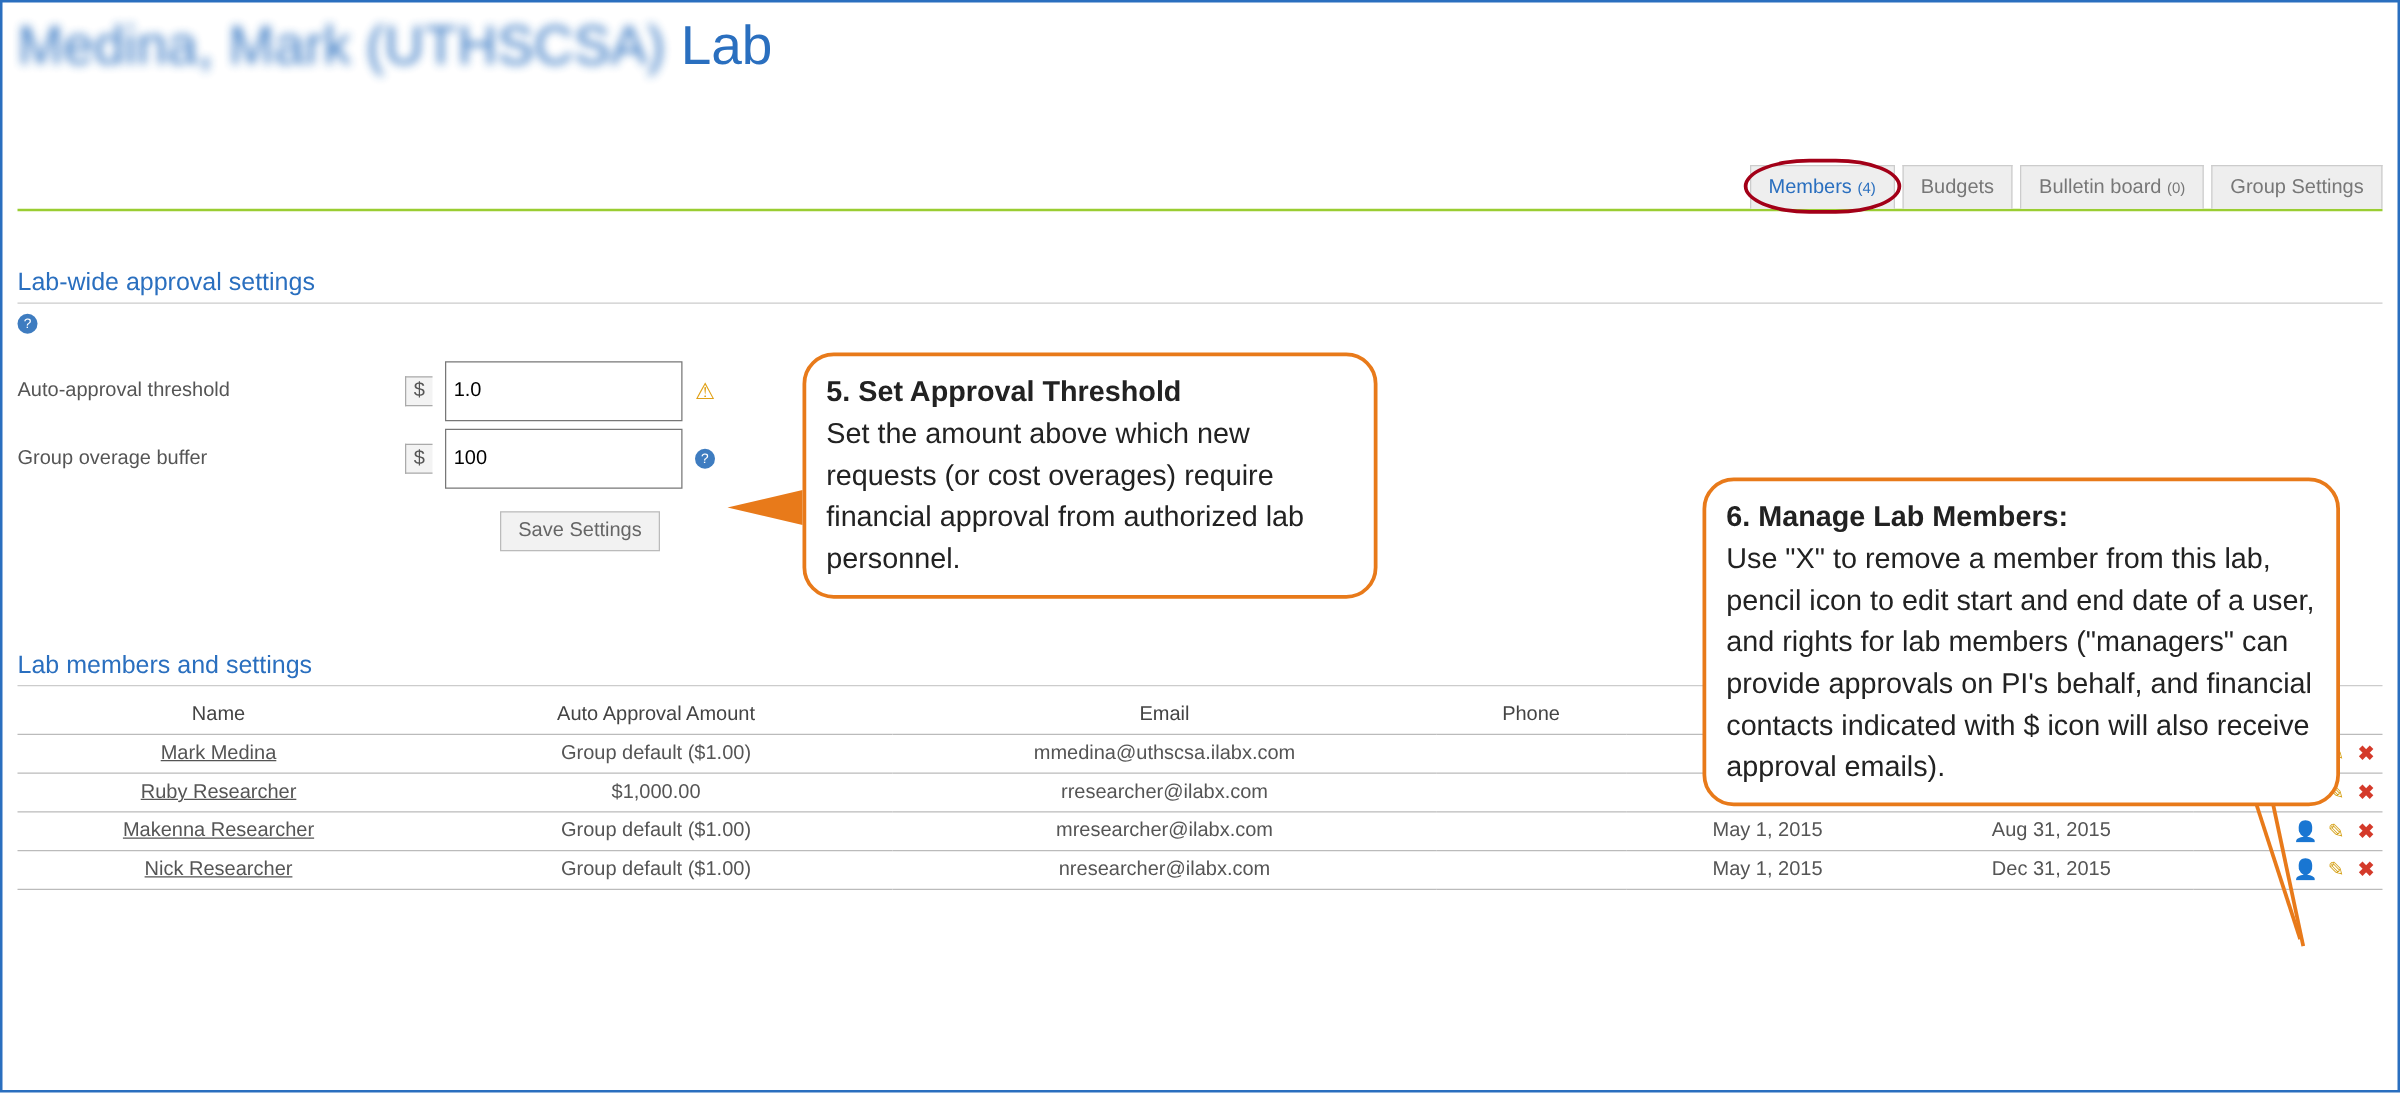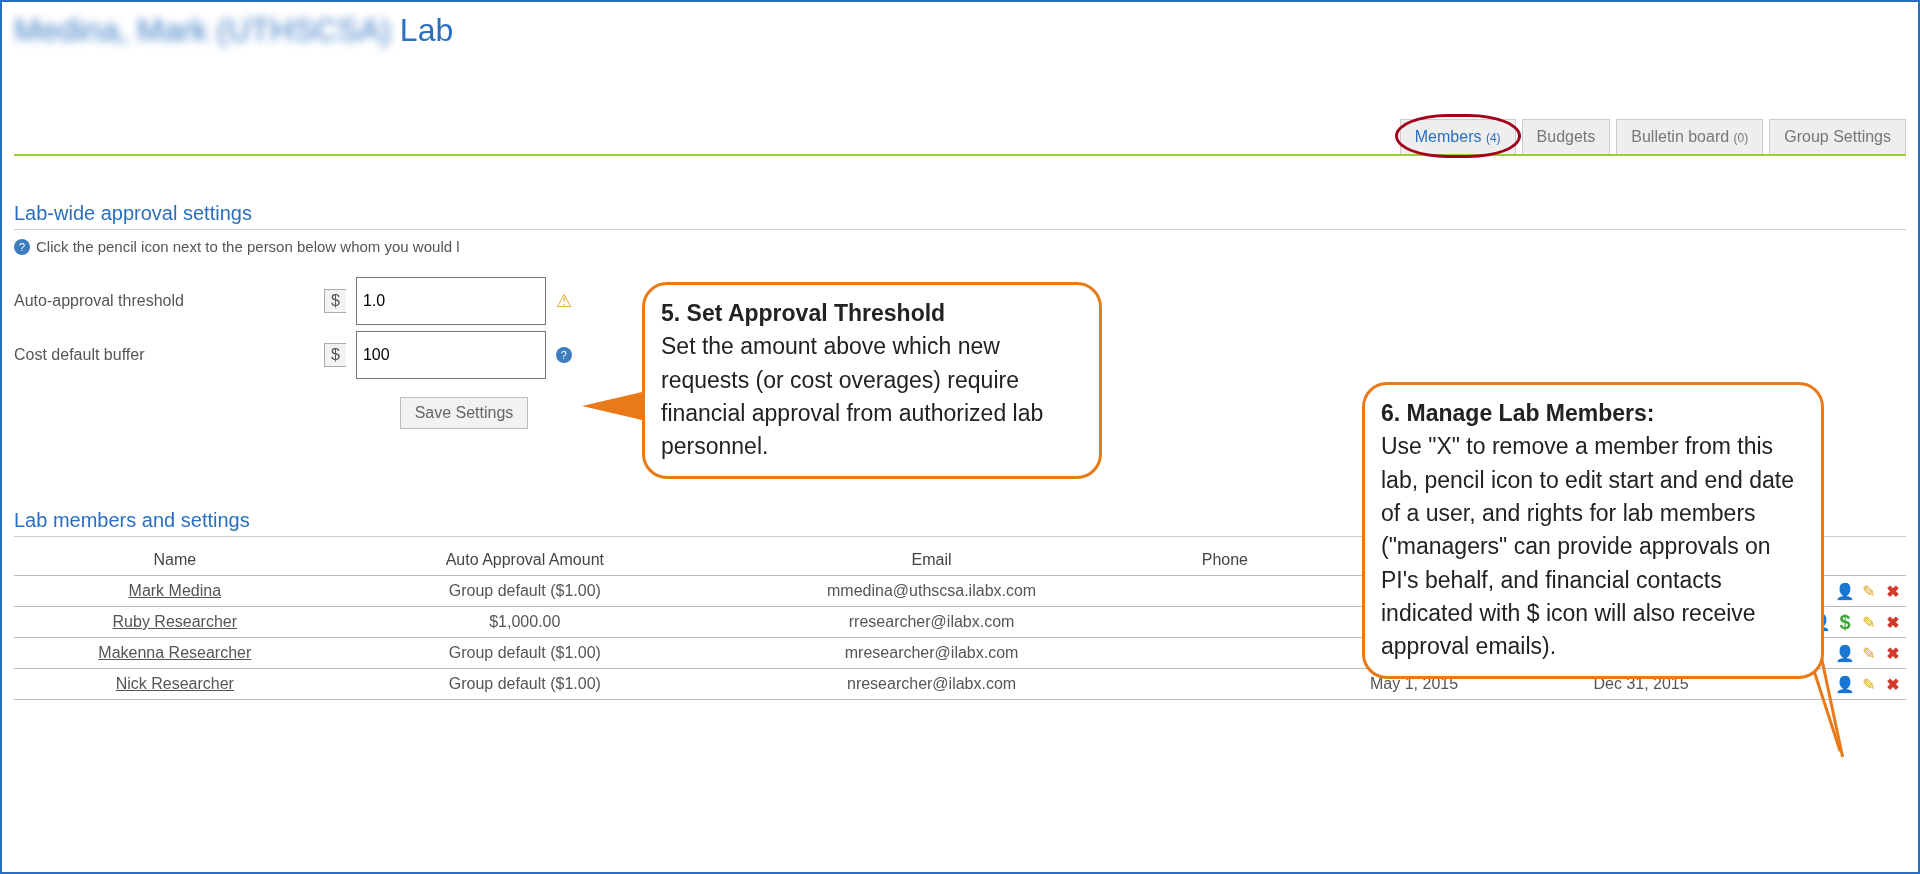--- a/index.html
+++ b/index.html
@@ -10,21 +10,21 @@
     color: #333;
     background: #fff;
     border: 2px solid #2a6fbf;
     width: 1920px;
     height: 874px;
     padding: 6px 12px 0 12px;
     overflow: hidden;
     position: relative;
   }
   .page-title {
-    font-size: 32px;
+    font-size: 44px;
     color: #2a6fbf;
     margin: 4px 0 2px 0;
   }
   .blurred {
     filter: blur(4px);
     opacity: 0.9;
   }
   .tabs {
     display: flex;
     justify-content: flex-end;
@@ -131,21 +131,21 @@
     border: 3px solid #e87a1a;
     border-radius: 25px;
     padding: 12px 16px;
     font-size: 23px;
     color: #222;
     line-height: 1.45;
     z-index: 10;
   }
   .callout b { font-weight: bold; }
   .callout5 { left: 640px; top: 280px; width: 460px; }
-  .callout6 { left: 1360px; top: 380px; width: 462px; }
+  .callout6 { left: 1360px; top: 380px; width: 510px; }
   .pointer5 {
     position: absolute;
     left: 580px; top: 390px;
     width: 0; height: 0;
     border-top: 14px solid transparent;
     border-bottom: 14px solid transparent;
     border-right: 60px solid #e87a1a;
     z-index: 9;
   }
   .pointer6a, .pointer6b {
@@ -168,31 +168,30 @@
 <div class="tabs" id="tabs">
     <div class="tab active"><span>Members </span><span class="count">(4)</span><div class="circle-highlight"></div></div>
     <div class="tab"><span>Budgets </span></div>
     <div class="tab"><span>Bulletin board </span><span class="count">(0)</span></div>
     <div class="tab"><span>Group Settings </span></div>
   </div>
 
 <div class="section-title">Lab-wide approval settings</div>
 <div class="help-row">
   <span class="help-ico">?</span>
-  <span>Click the pencil icon next to the person below whom you would l</span>
 </div>
 
 <div class="field-row">
   <span class="field-label">Auto-approval threshold</span>
   <span class="currency">$</span>
   <input class="field-input" value="1.0" style="">
   <span class="warn-ico">⚠</span>
 </div>
 <div class="field-row">
-  <span class="field-label">Cost default buffer</span>
+  <span class="field-label">Group overage buffer</span>
   <span class="currency">$</span>
   <input class="field-input" value="100" style="">
   <span class="help-ico">?</span>
 </div>
 <div class="save-row">
   <button class="btn">Save Settings</button>
 </div>
 
 <div class="section-title" style="margin-top:80px">Lab members and settings</div>
 <table class="members">

